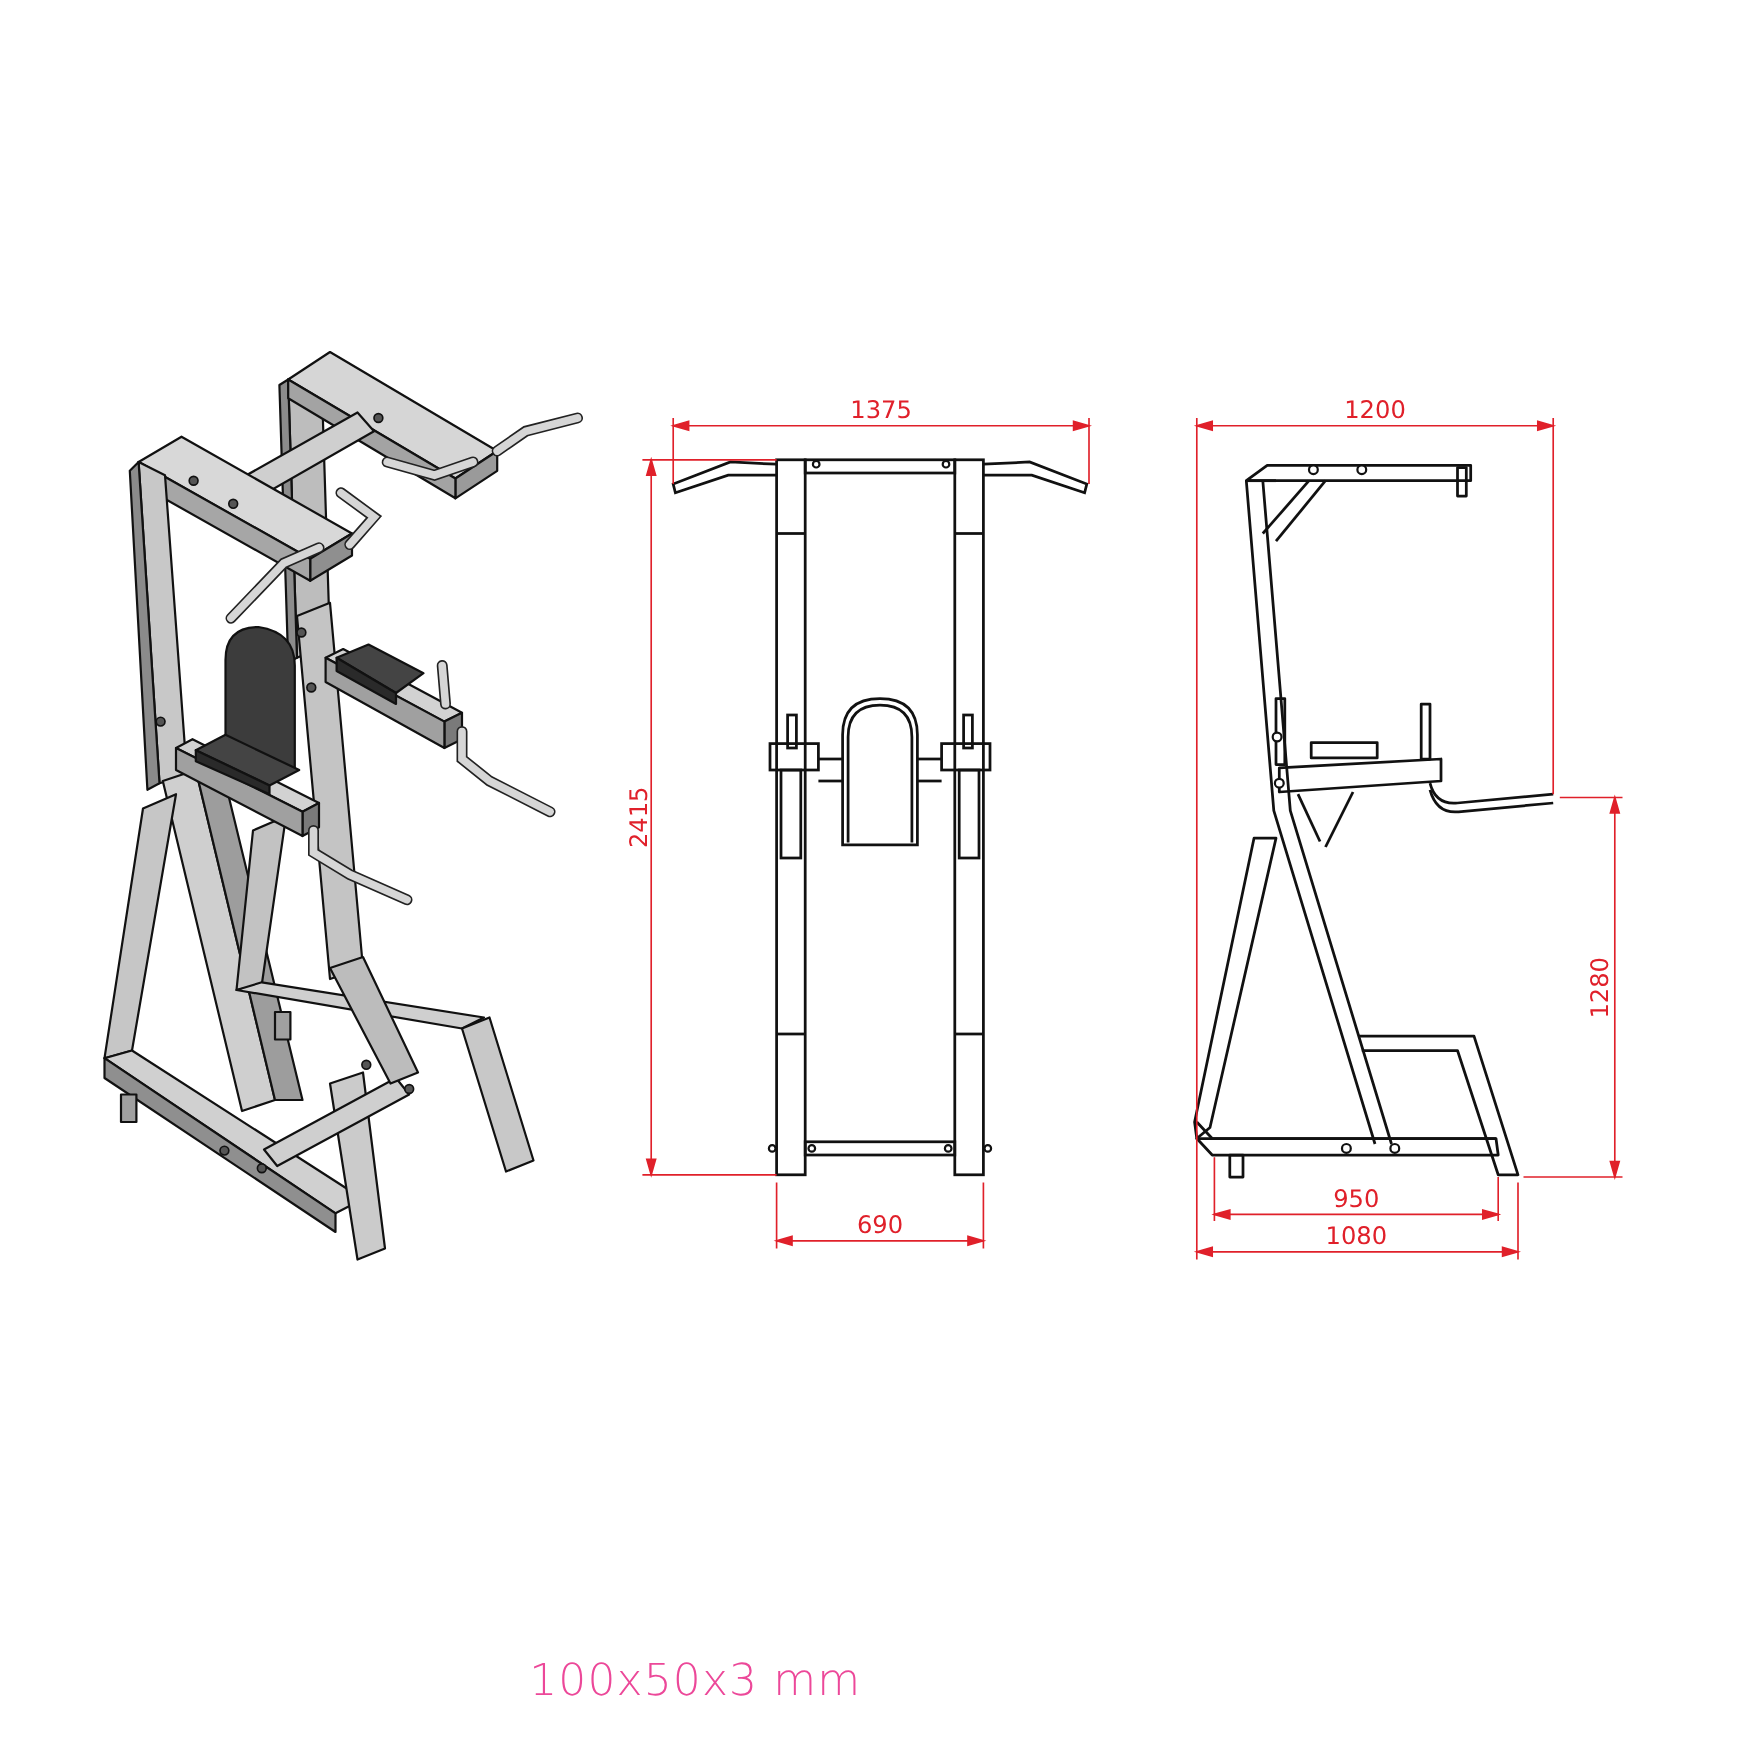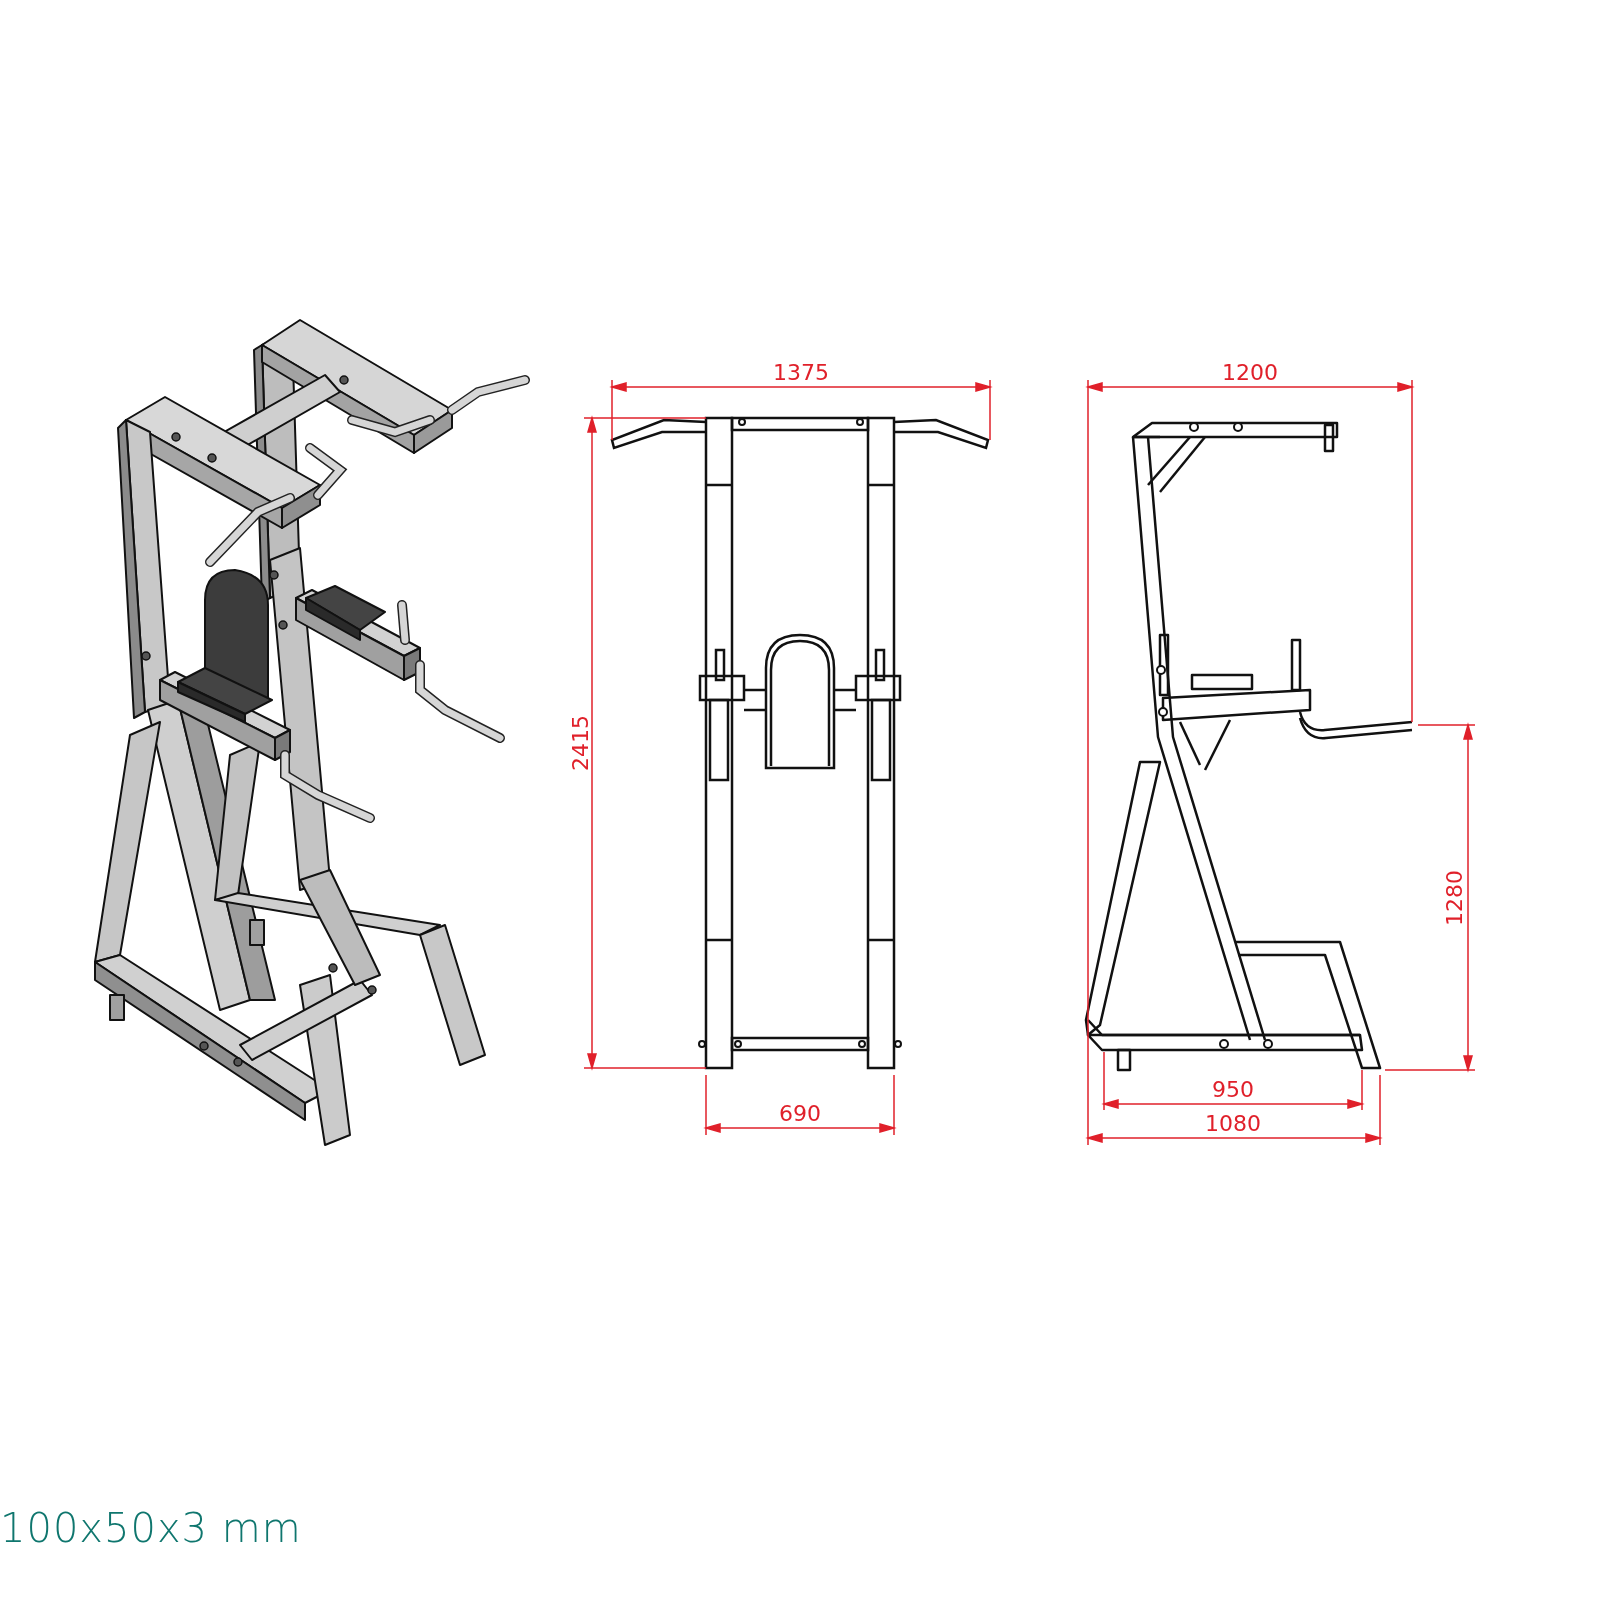--- a/index.html
+++ b/index.html
@@ -1,20 +1,20 @@
 <!DOCTYPE html>
 <html><head>
 <meta charset="utf-8">
 <style>
   html, body { margin: 0; padding: 0; background: #ffffff; }
   body { width: 1600px; height: 1600px; position: relative; overflow: hidden; font-family: "Liberation Sans", sans-serif; }
   .view { position: absolute; }
   svg text { font-family: "DejaVu Sans", sans-serif; }
   .dim-label { fill: #e0202a; font-size: 22px; }
-  .caption { position: absolute; left: 0; width: 1264px; top: 1505px; text-align: left; font-family: "DejaVu Sans", sans-serif; font-weight: 200; font-size: 40px; color: #0f766e; letter-spacing: 1px; }
+  .caption { position: absolute; left: 0; width: 1264px; top: 1505px; text-align: center; font-family: "DejaVu Sans", sans-serif; font-weight: 200; font-size: 40px; color: #ec4899; letter-spacing: 1px; }
 </style>
 </head>
 <body>
 
 <div class="view" style="left:0;top:0;width:560px;height:1600px;">
   <svg width="560" height="1600" viewBox="0 0 560 1600">
     <g stroke="#111" stroke-width="2" stroke-linejoin="round">
 
       <polygon points="262,345 292,332 300,585 270,598" fill="#bdbdbd"></polygon>
       <polygon points="262,345 270,598 262,602 254,350" fill="#8c8c8c"></polygon>

